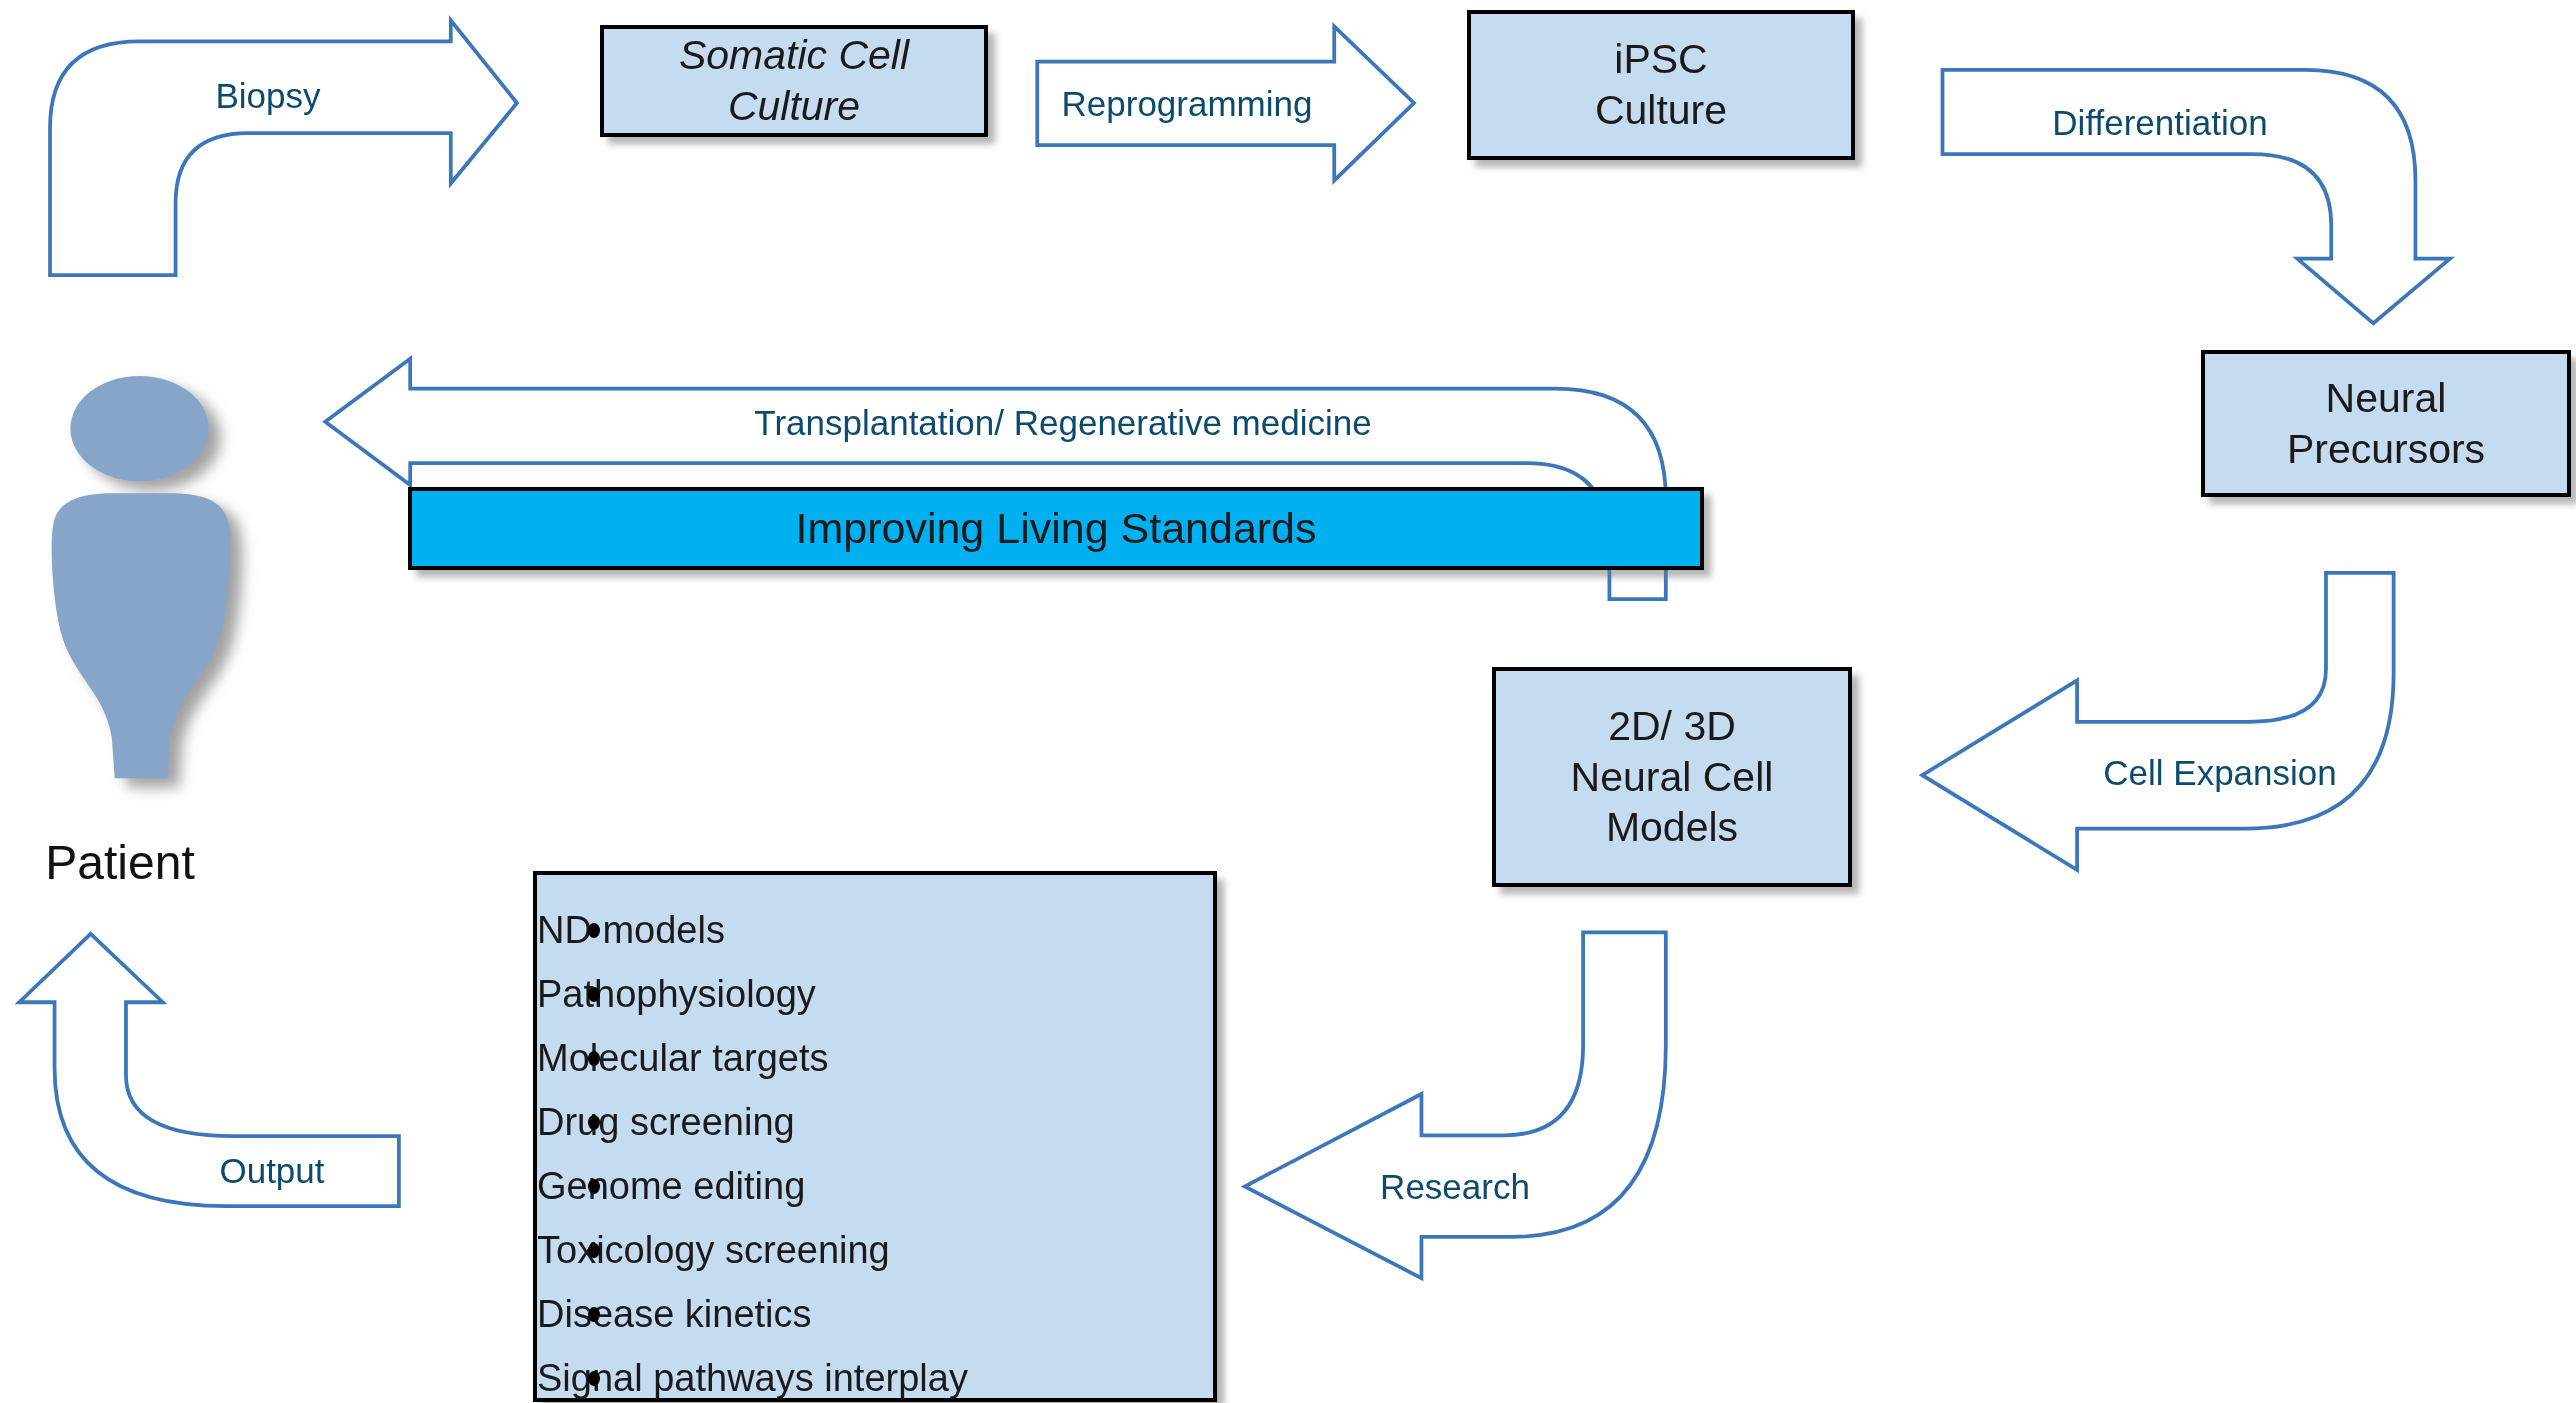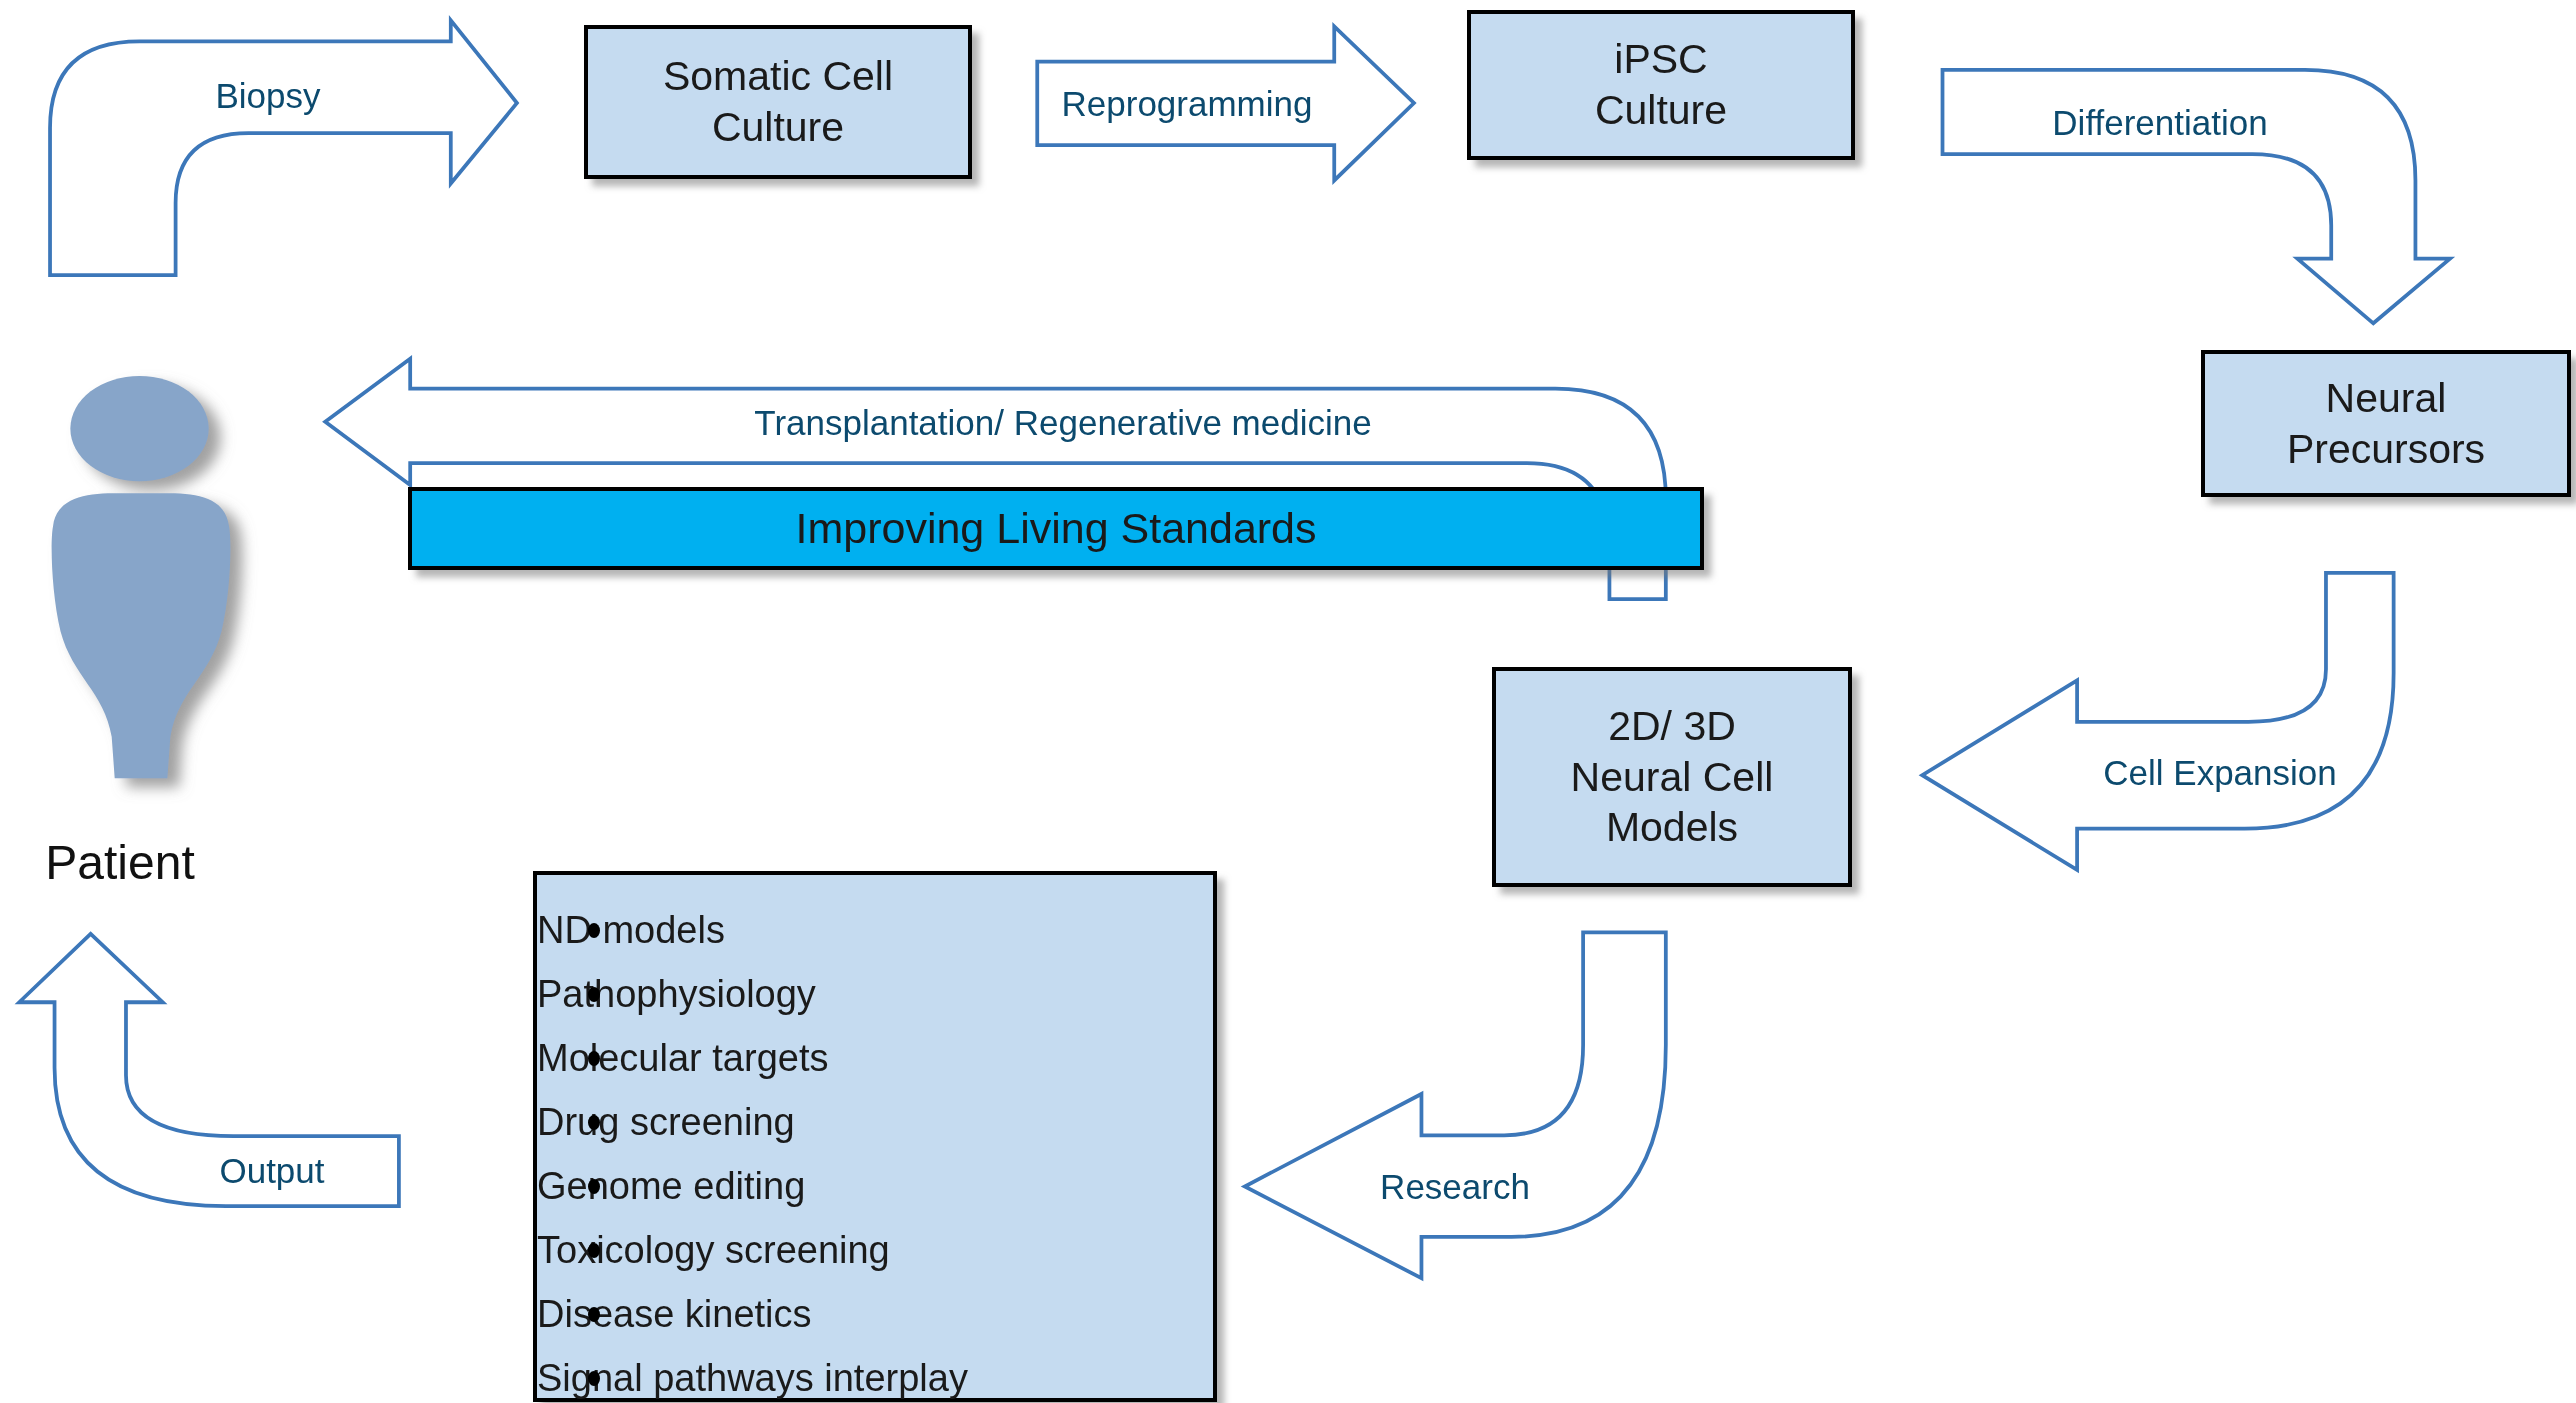--- a/index.html
+++ b/index.html
@@ -79,21 +79,21 @@
          L 72 1333 L 72 1420 Q 72 1604 300 1604 L 530 1604 Z"></path>
 
     <g filter="url(#softshadow)">
       <ellipse class="person-shape" cx="185" cy="570" rx="92" ry="70"></ellipse>
       <path class="person-shape" d="M 152 1035 L 148 980 C 138 920 96 900 80 840 C 68 790 66 720 70 700
            C 74 664 110 656 150 656 L 225 656 C 265 656 300 664 304 700
            C 308 720 306 790 294 840 C 278 900 236 920 226 980 L 222 1035 Z"></path>
     </g>
   </svg>
 
-  <div class="box" style="left:584px;top:25px;width:388px;height:154px;">Somatic Cell
+  <div class="box" style="left:600px;top:25px;width:388px;height:112px;font-style:italic;">Somatic Cell
 Culture</div>
 
   <div class="box" style="left:1467px;top:10px;width:388px;height:150px;">iPSC
 Culture</div>
 
   <div class="box" style="left:2201px;top:350px;width:370px;height:147px;">Neural
 Precursors</div>
 
   <div class="box" style="left:1492px;top:667px;width:360px;height:220px;">2D/ 3D
 Neural Cell

